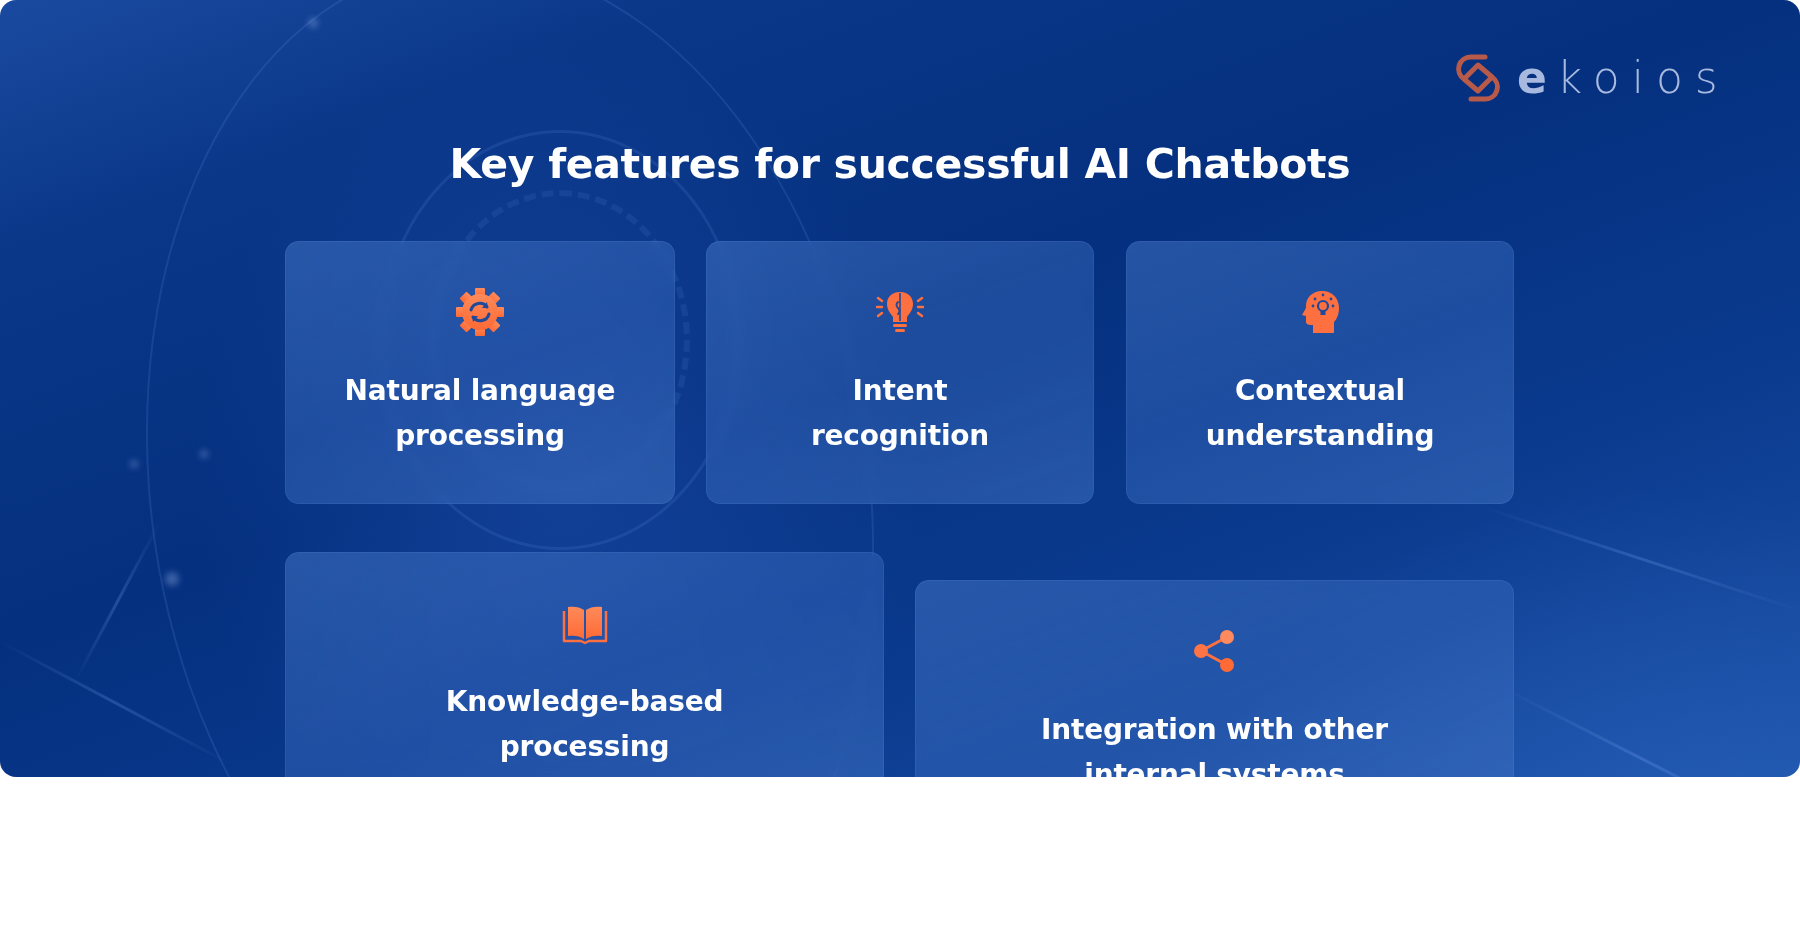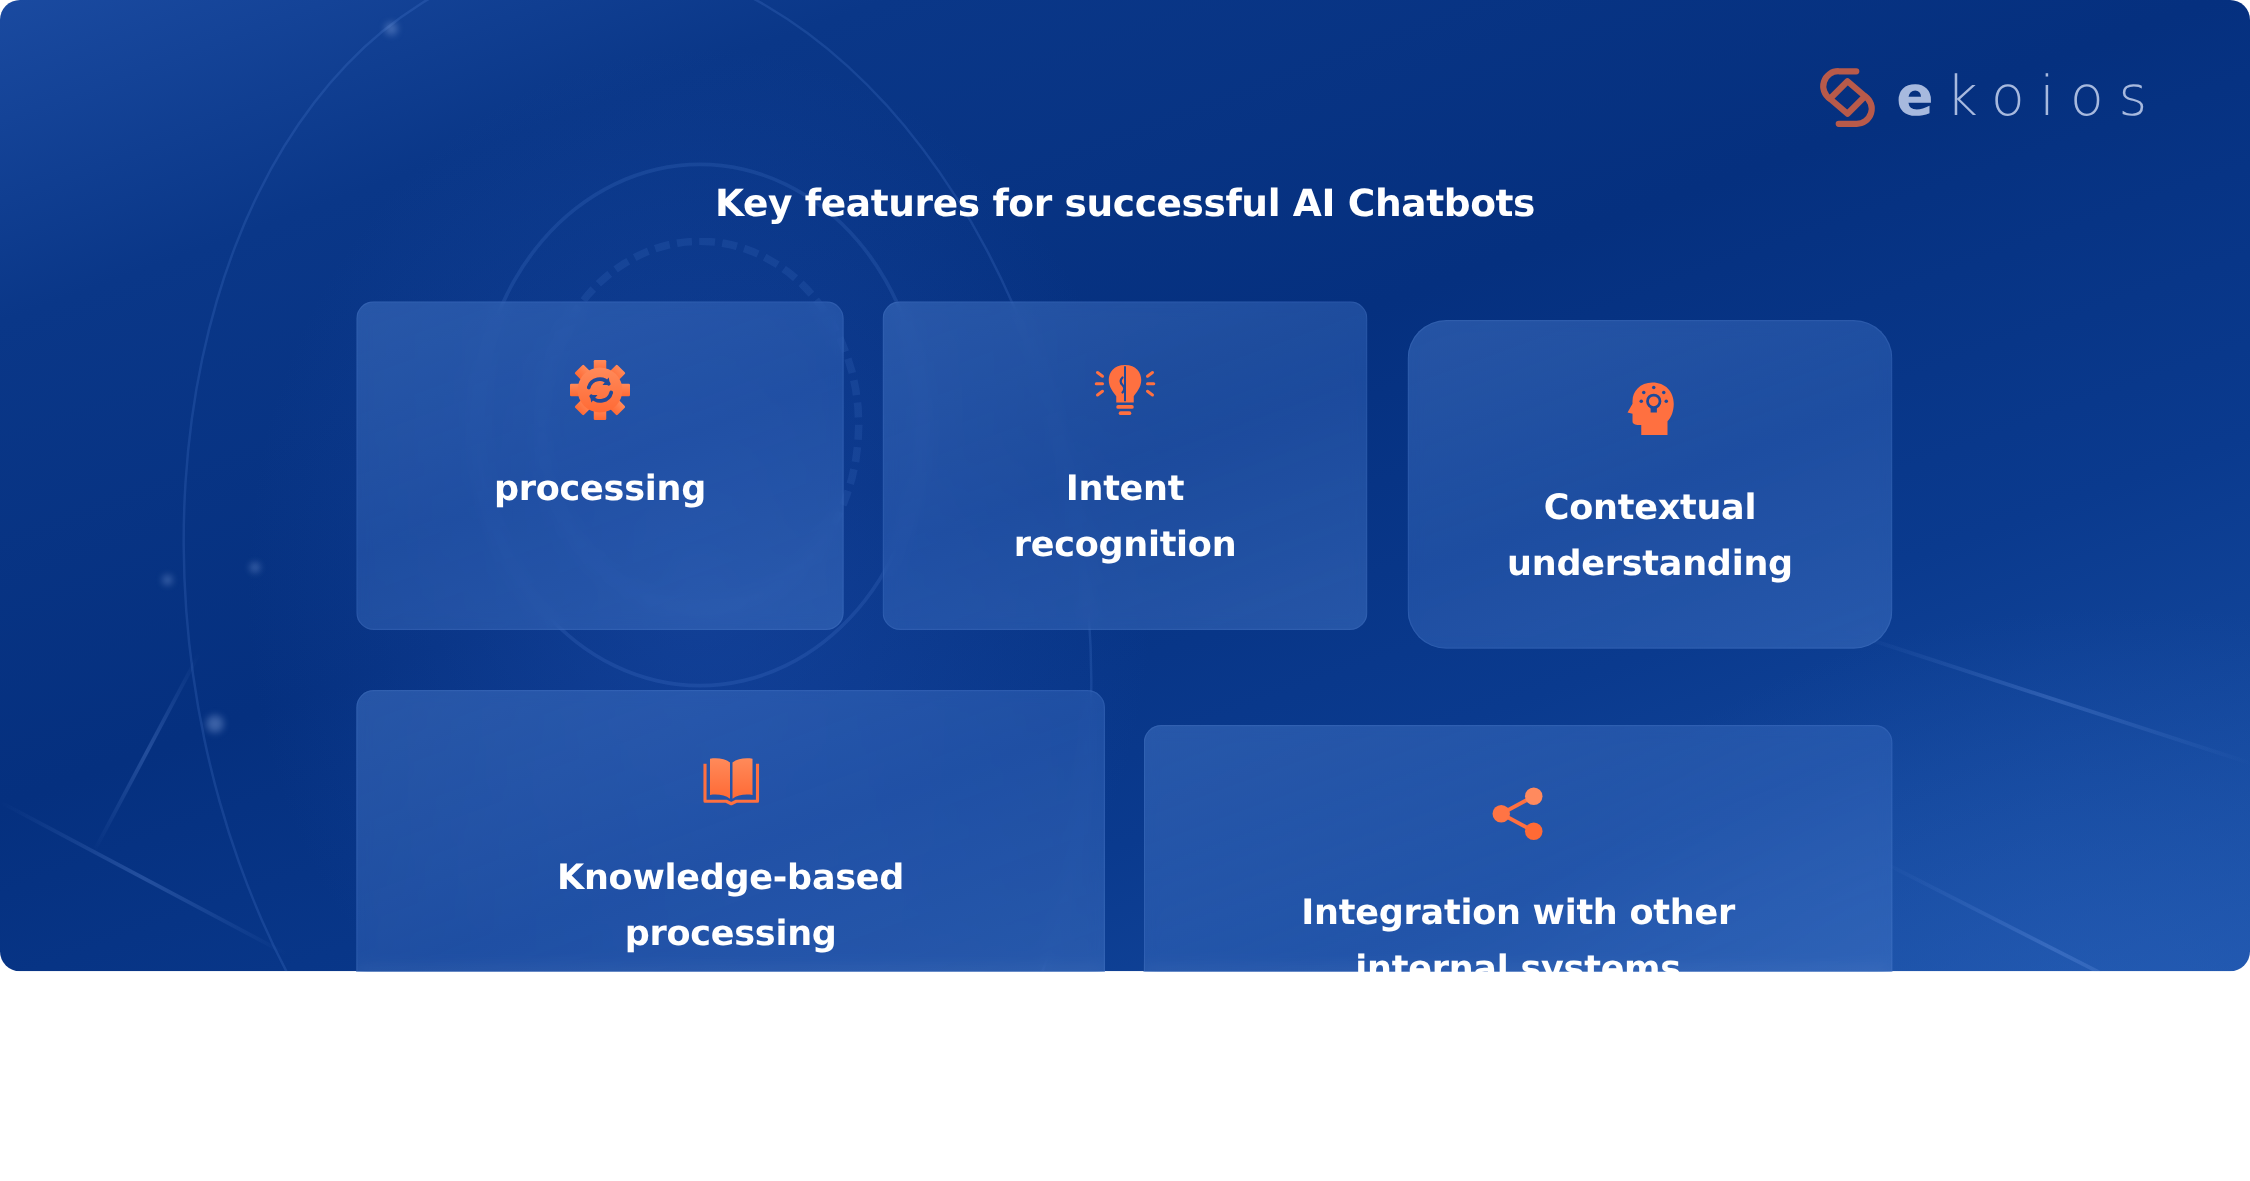--- a/index.html
+++ b/index.html
@@ -29,21 +29,21 @@
     .logo-icon { width: 46px; height: 50px; }
     .logo-text {
       margin-left: 16px; font-family: "DejaVu Sans", sans-serif; font-size: 44px; font-weight: 200;
       color: #a7b9de; letter-spacing: 12px; line-height: 52px;
     }
     .logo-text .first { font-weight: 700; letter-spacing: 10px; }
 
     
     .title {
       position: absolute; left: 0; width: 1800px; top: 134px; text-align: center;
-      font-family: "DejaVu Sans", sans-serif; font-weight: 700; font-size: 30px; color: #ffffff;
+      font-family: "DejaVu Sans", sans-serif; font-weight: 700; font-size: 41px; color: #ffffff;
       letter-spacing: -0.3px; line-height: 60px;
     }
 
     
     .card {
       position: absolute; border-radius: 14px;
       background: linear-gradient(160deg, rgba(70,120,200,0.50) 0%, rgba(60,110,195,0.42) 50%, rgba(70,120,200,0.48) 100%);
       box-shadow: inset 0 0 0 1px rgba(150,190,255,0.10);
       display: flex; flex-direction: column; align-items: center;
       backdrop-filter: blur(6px);
@@ -51,21 +51,21 @@
     .card .icon { position: absolute; left: 50%; transform: translate(-50%, -50%); width: 52px; height: 52px; }
     .card .icon svg { width: 100%; height: 100%; display: block; }
     .card .label {
       position: absolute; left: 0; right: 0; text-align: center; color: #ffffff;
       font-family: "DejaVu Sans", sans-serif; font-weight: 700; font-size: 28px; line-height: 45px;
       letter-spacing: -0.2px;
     }
 
     .c1 { left: 285px; top: 241px; width: 390px; height: 263px; }
     .c2 { left: 706px; top: 241px; width: 388px; height: 263px; }
-    .c3 { left: 1126px; top: 256px; width: 388px; height: 263px; border-radius: 31px; }
+    .c3 { left: 1126px; top: 241px; width: 388px; height: 263px; }
     .c4 { left: 285px; top: 552px; width: 599px; height: 262px; }
     .c5 { left: 915px; top: 536px; width: 599px; height: 262px; margin-top: 44px; }
 
     .card .icon { top: 71px; }
     .card .label { top: 127px; }
   </style>
 </head>
 <body>
 
 <div class="canvas">
@@ -117,20 +117,21 @@
         </g>
         <g fill="none" stroke="#1f4a9a" stroke-width="3" stroke-linecap="round">
           <path d="M17 24 A9 9 0 0 1 33 21"></path>
           <path d="M35 28 A9 9 0 0 1 19 31"></path>
         </g>
         <path d="M33 16 L34 22 L28 22 Z" fill="#1f4a9a"></path>
         <path d="M19 36 L18 30 L24 30 Z" fill="#1f4a9a"></path>
       </svg>
     </span>
     <div class="label">
+      <div>Natural language</div>
       <div>processing</div>
     </div>
   </div>
 
   <div class="card c2">
     <span class="icon">
       <svg viewBox="0 0 52 52">
         <g fill="#ff7040">
           <path d="M26 6 C17 6 13 12 13 18 C13 24 17 28 19 31 L19 36 L33 36 L33 31 C35 28 39 24 39 18 C39 12 35 6 26 6 Z"></path>
           <rect x="19" y="38" width="14" height="3" rx="1.5"></rect>

